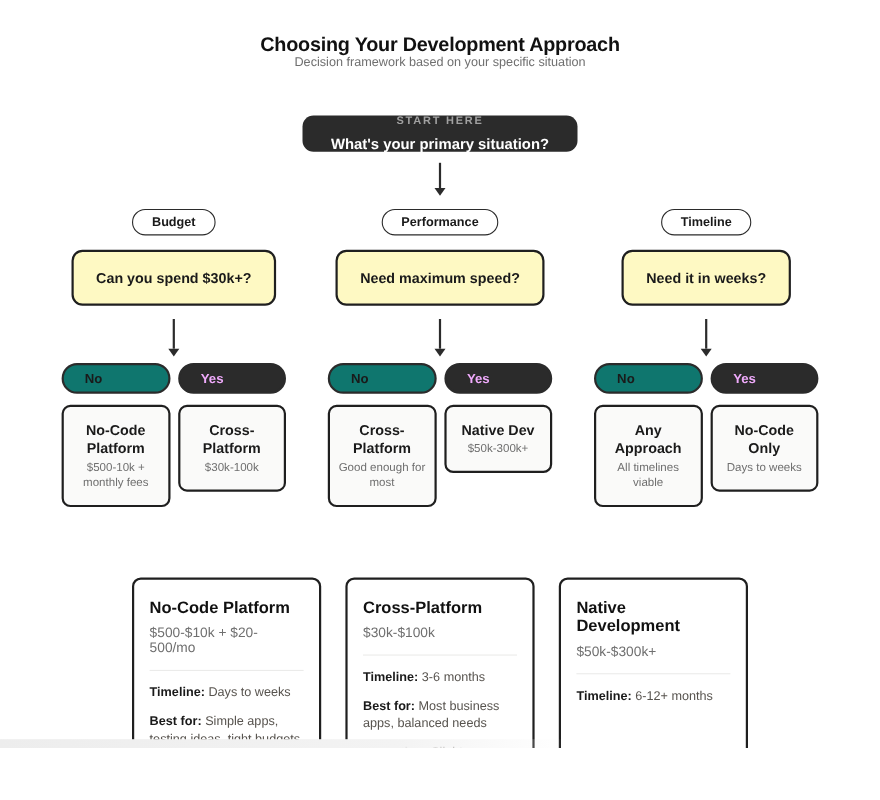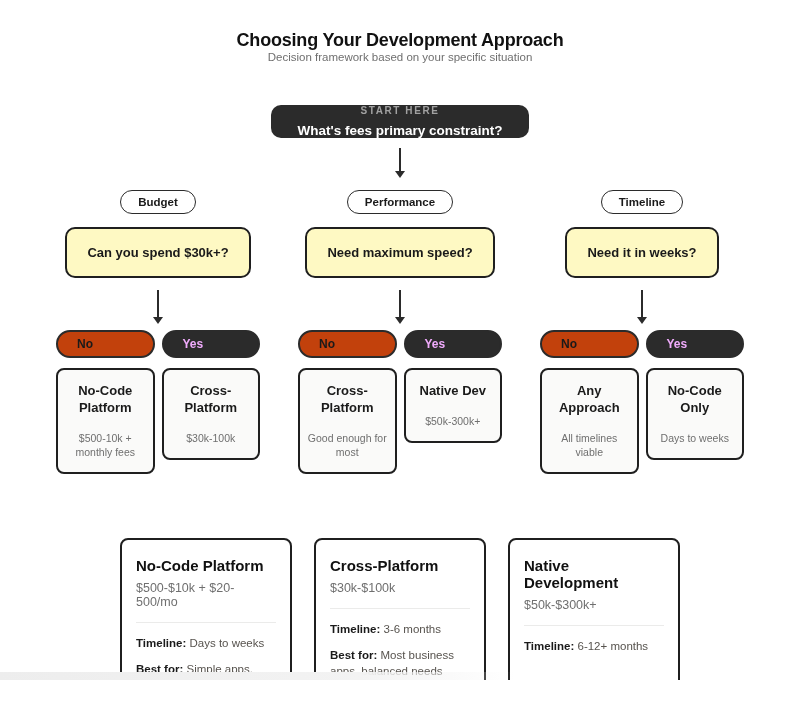--- a/index.html
+++ b/index.html
@@ -45,29 +45,29 @@
     font-size:11.5px;font-weight:700;background:#fff;white-space:nowrap;
   }
   .question-box{
     margin-top:13px;border:2px solid var(--border_dark);border-radius:10px;background:#fef9c3;
     padding:16px 20px;font-size:13px;font-weight:700;white-space:nowrap;text-align:center;
   }
   .pills-row{width:100%;display:flex;gap:7px;margin-top:6px;}
   .pill{
     flex:1;border-radius:999px;padding:5px 0 5px 19px;font-size:12px;font-weight:700;
   }
-  .pill-no{background:#c2410c;border:2px solid var(--dark);color:#1a1a1a;}
+  .pill-no{background:#0f766e;border:2px solid var(--dark);color:#1a1a1a;}
   .pill-yes{background:var(--dark);border:2px solid var(--dark);color:#f0abfc;}
   .results-row{width:100%;display:flex;gap:7px;margin-top:10px;align-items:flex-start;}
   .result-box{
     flex:1;border:2px solid var(--border_dark);border-radius:8px;background:var(--box_bg);
     padding:13px 6px;text-align:center;
   }
   .result-title{font-size:13px;font-weight:700;line-height:1.3;color:#1a1a1a;}
-  .result-note{margin-top:14px;font-size:10.5px;line-height:1.35;color:var(--muted);}
+  .result-note{margin-top:1px;font-size:10.5px;line-height:1.35;color:var(--muted);}
   
   .cards{display:flex;justify-content:center;gap:22px;margin-top:64px;}
   .card{
     width:172px;border:2px solid var(--border_dark);border-radius:8px;background:#fff;
     padding:17px 14px 14px;
   }
   .card-title{font-size:15px;font-weight:700;color:#111;}
   .card-price{margin-top:7px;font-size:12.5px;color:var(--muted);}
   .card-divider{border:none;border-top:1px solid #ebebea;margin:13px 0 12px;}
   .card-row{font-size:11.5px;line-height:1.45;color:#57534e;margin-bottom:9px;}
@@ -84,21 +84,21 @@
 <div class="page">
 
   <div class="header">
     <h1 class="page-title">Choosing Your Development Approach</h1>
     <div class="page-subtitle">Decision framework based on your specific situation</div>
   </div>
 
   <div class="start-wrap">
     <div class="start-box">
       <div class="start-label">START HERE</div>
-      <div class="start-question">What's fees primary constraint?</div>
+      <div class="start-question">What's your primary situation?</div>
     </div>
   </div>
 
   <div class="arrow arrow-main">
     <span class="stem"></span>
       <span class="head"></span>
   </div>
 
   <div class="columns">
 

